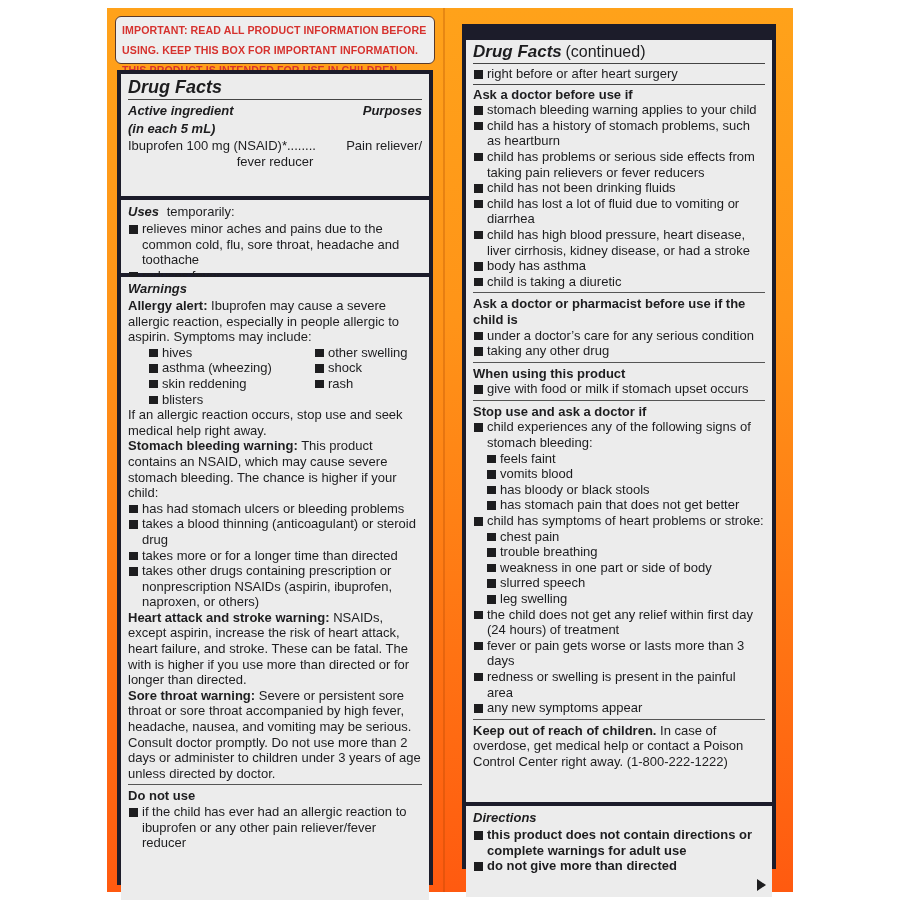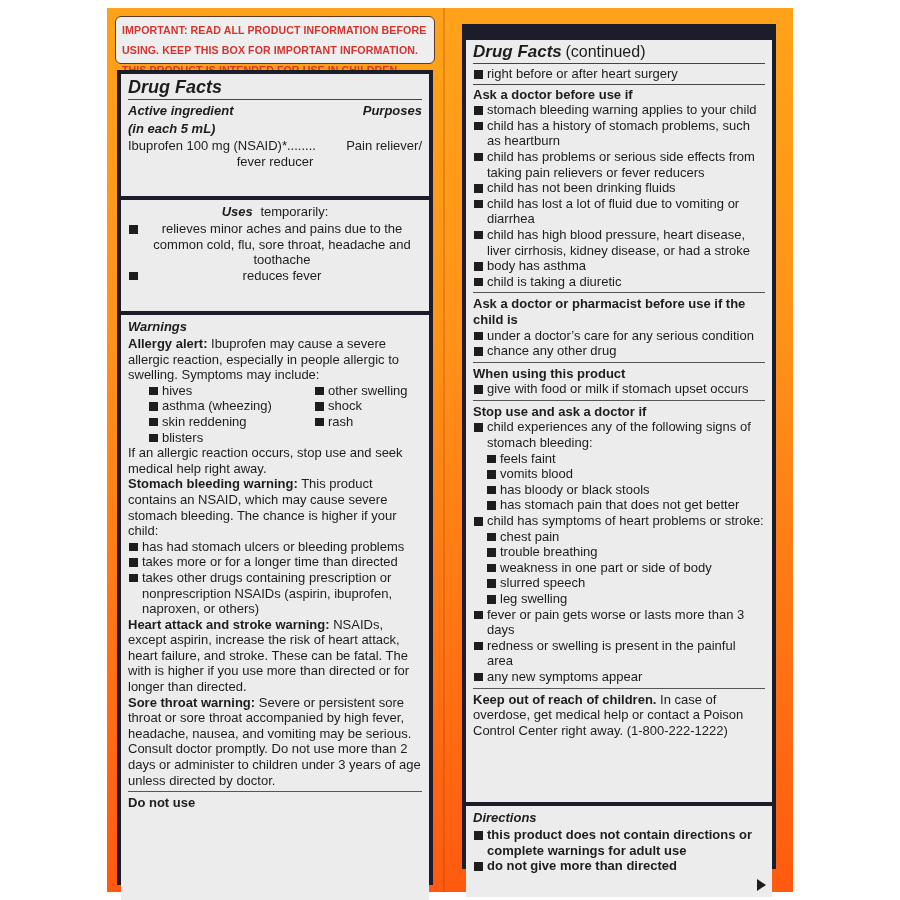--- a/index.html
+++ b/index.html
@@ -75,62 +75,64 @@
       <span class="h-mid">Purposes</span>
     </div>
     <div class="h-mid">(in each 5 mL)</div>
     <div class="row-ai">
       <span>Ibuprofen 100 mg (NSAID)*........</span>
       <span>Pain reliever/</span>
     </div>
     <div style="text-align:center;">fever reducer</div>
   </div>
 
-  <div class="sec" style="height:111px;text-align:center;">
+  <div class="sec" style="height:73px;">
     <div>
       <span class="h-mid">Uses</span>
       <span style="margin-left:4px;">temporarily:</span>
     </div>
     <div class="li">relieves minor aches and pains due to the common cold, flu, sore throat, headache and toothache</div>
     <div class="li">reduces fever</div>
   </div>
 
   <div class="sec" style="height:714px; position:relative;">
     <div class="h-mid">Warnings</div>
     <div>
       <span class="b">Allergy alert:</span>
-      <span>Ibuprofen may cause a severe allergic reaction, especially in people allergic to swelling. Symptoms may include:</span>
+      <span>Ibuprofen may cause a severe allergic reaction, especially in people allergic to aspirin. Symptoms may include:</span>
     </div>
     <div class="grid2">
       <div class="li2">hives</div>
       <div class="li-sub">other swelling</div>
       <div class="li2">asthma (wheezing)</div>
       <div class="li-sub">shock</div>
       <div class="li2">skin reddening</div>
       <div class="li-sub">rash</div>
       <div class="li2">blisters</div>
     </div>
     <div>If an allergic reaction occurs, stop use and seek medical help right away.</div>
     <div>
       <span class="b">Stomach bleeding warning:</span>
       <span>This product contains an NSAID, which may cause severe stomach bleeding. The chance is higher if your child:</span>
     </div>
     <div class="li">has had stomach ulcers or bleeding problems</div>
+    <div class="li">takes a blood thinning (anticoagulant) or steroid drug</div>
     <div class="li">takes more or for a longer time than directed</div>
     <div class="li">takes other drugs containing prescription or nonprescription NSAIDs (aspirin, ibuprofen, naproxen, or others)</div>
     <div>
       <span class="b">Heart attack and stroke warning:</span>
       <span>NSAIDs, except aspirin, increase the risk of heart attack, heart failure, and stroke. These can be fatal. The with is higher if you use more than directed or for longer than directed.</span>
     </div>
     <div>
       <span class="b">Sore throat warning:</span>
       <span>Severe or persistent sore throat or sore throat accompanied by high fever, headache, nausea, and vomiting may be serious. Consult doctor promptly. Do not use more than 2 days or administer to children under 3 years of age unless directed by doctor.</span>
     </div>
     <div class="rule-thin"></div>
     <div class="h-sub">Do not use</div>
+    <div class="li">if the child has ever had an allergic reaction to ibuprofen or any other pain reliever/fever reducer</div>
     <div class="arrow" style="bottom:10px;"></div>
   </div>
 </div>
 
 <div class="panel" style="left:462px; top:24px; width:314px; height:845px;">
 
   <div class="sec" style="height:762px;margin-top:12px;">
     <div>
       <span class="h-mid" style="font-size:17px;">Drug Facts</span>
       <span style="font-size:16px;">(continued)</span>
@@ -145,39 +147,40 @@
     <div class="li">child has problems or serious side effects from taking pain relievers or fever reducers</div>
     <div class="li">child has not been drinking fluids</div>
     <div class="li">child has lost a lot of fluid due to vomiting or diarrhea</div>
     <div class="li">child has high blood pressure, heart disease, liver cirrhosis, kidney disease, or had a stroke</div>
     <div class="li">body has asthma</div>
     <div class="li">child is taking a diuretic</div>
     <div class="rule-thin"></div>
 
     <div class="h-sub">Ask a doctor or pharmacist before use if the child is</div>
     <div class="li">under a doctor’s care for any serious condition</div>
-    <div class="li">chance any other drug</div>
+    <div class="li">taking any other drug</div>
     <div class="rule-thin"></div>
 
     <div class="h-sub">When using this product</div>
     <div class="li">give with food or milk if stomach upset occurs</div>
     <div class="rule-thin"></div>
 
     <div class="h-sub">Stop use and ask a doctor if</div>
     <div class="li">child experiences any of the following signs of stomach bleeding:</div>
     <div class="li-sub">feels faint</div>
     <div class="li-sub">vomits blood</div>
     <div class="li-sub">has bloody or black stools</div>
     <div class="li-sub">has stomach pain that does not get better</div>
     <div class="li">child has symptoms of heart problems or stroke:</div>
     <div class="li-sub">chest pain</div>
     <div class="li-sub">trouble breathing</div>
     <div class="li-sub">weakness in one part or side of body</div>
     <div class="li-sub">slurred speech</div>
     <div class="li-sub">leg swelling</div>
+    <div class="li">the child does not get any relief within first day (24 hours) of treatment</div>
     <div class="li">fever or pain gets worse or lasts more than 3 days</div>
     <div class="li">redness or swelling is present in the painful area</div>
     <div class="li">any new symptoms appear</div>
     <div class="rule-thin"></div>
 
     <div>
       <span class="b">Keep out of reach of children.</span>
       <span>In case of overdose, get medical help or contact a Poison Control Center right away. (1-800-222-1222)</span>
     </div>
   </div>

